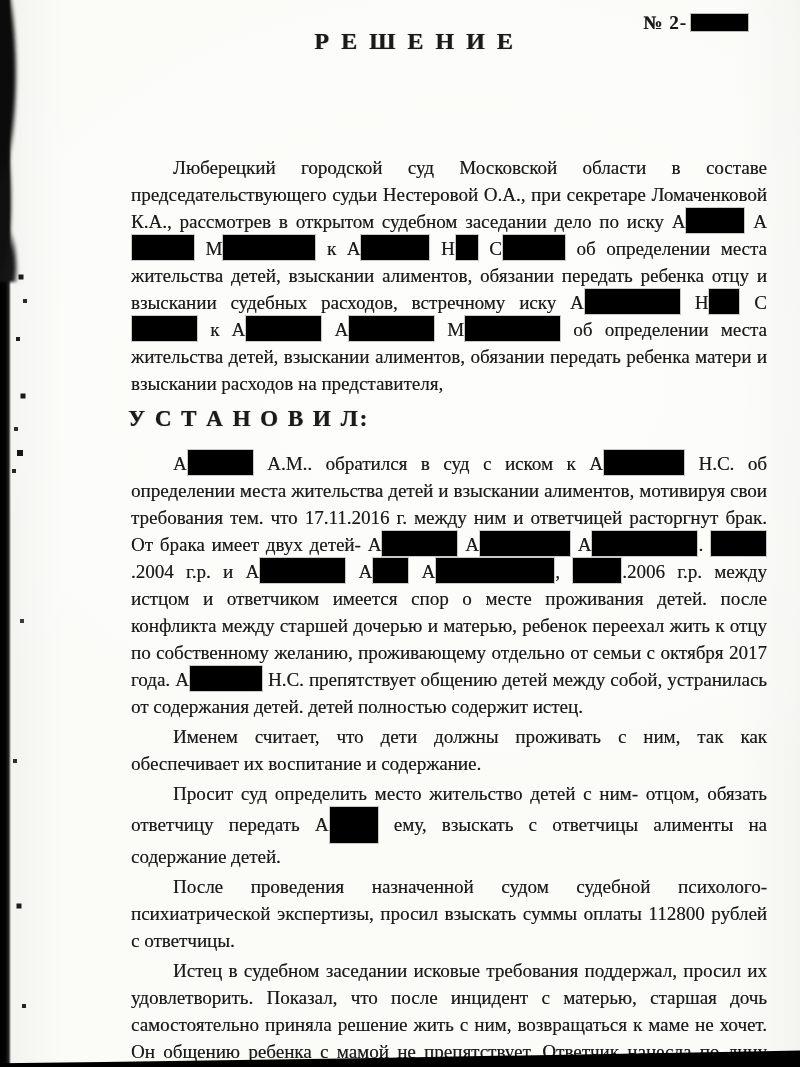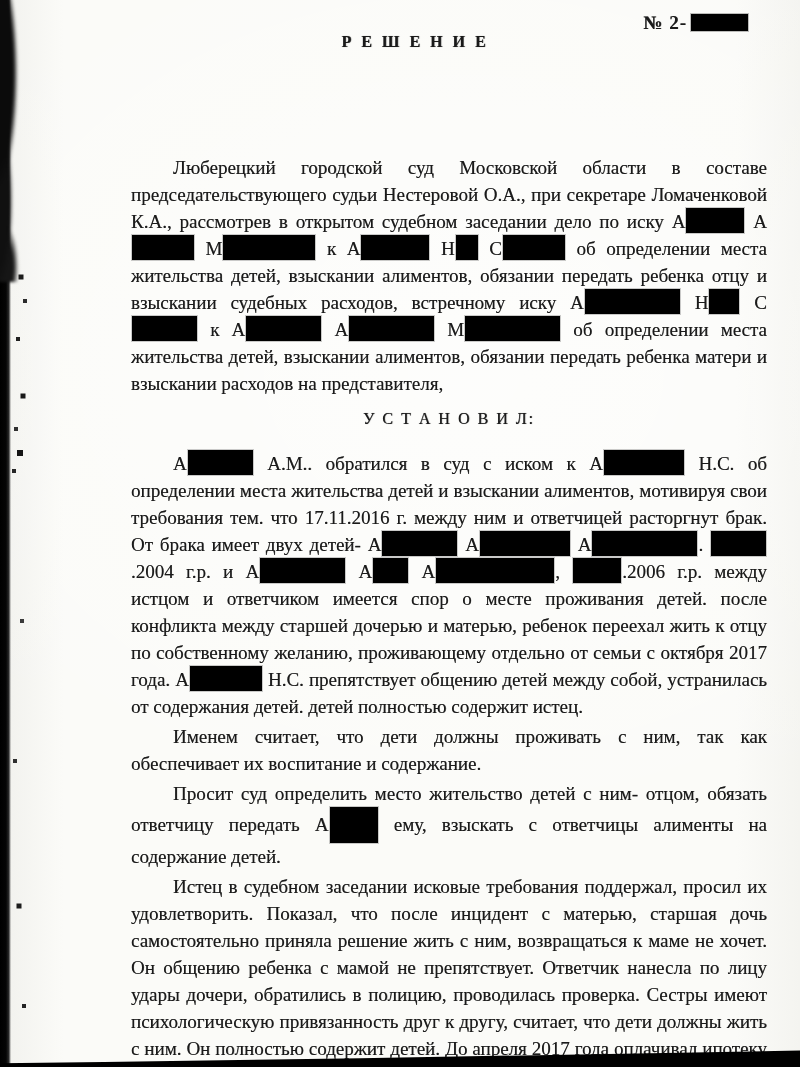--- a/index.html
+++ b/index.html
@@ -63,33 +63,33 @@
 
   
   .header {
     position: absolute; top: 30px; left: 70px; right: 40px;
     text-align: center;
     font-weight: bold;
     font-size: 19px; line-height: 23.5px;
     text-shadow: 0.5px 0.4px 0.7px rgba(0,0,0,.65);
   }
   .header .title {
-    font-size: 16px; letter-spacing: 3px; margin-bottom: 1px;
+    font-size: 24px; letter-spacing: 3px; margin-bottom: 1px;
   }
 
   
   .content {
     position: absolute; top: 151px; left: 128px; width: 642px;
     font-size: 19px; line-height: 27px;
     text-align: justify;
   }
   .para { margin: 3px; text-indent: 42px; }
   .established {
-    text-align: center; font-weight: normal;
-    font-size: 16px; letter-spacing: 2px;
+    text-align: left; font-weight: bold;
+    font-size: 23px; letter-spacing: 2px;
     margin: 8px 0 18px 0; text-indent: 0;
     text-shadow: 0.5px 0.4px 0.7px rgba(0,0,0,.65);
   }
   .redact {
     display: inline-block;
     height: 25px; background: #000;
     vertical-align: -5px;
     margin: 0 1px;
     outline: 1px solid rgba(0,0,0,.2);
   }
@@ -110,18 +110,19 @@
   <div class="header">
     <div class="title">Р Е Ш Е Н И Е</div>
   </div>
 
   <div class="content" id="doc-body">
       <p class="para">Люберецкий городской суд Московской области в составе председательствующего судьи Нестеровой О.А., при секретаре Ломаченковой К.А., рассмотрев в открытом судебном заседании дело по иску А<span class="redact" style="width: 58px;"></span> А<span class="redact" style="width: 62px;"></span> М<span class="redact" style="width: 92px;"></span> к А<span class="redact" style="width: 68px;"></span> Н<span class="redact" style="width: 22px;"></span> С<span class="redact" style="width: 62px;"></span> об определении места жительства детей, взыскании алиментов, обязании передать ребенка отцу и взыскании судебных расходов, встречному иску А<span class="redact" style="width: 95px;"></span> Н<span class="redact" style="width: 30px;"></span> С<span class="redact" style="width: 65px;"></span> к А<span class="redact" style="width: 75px;"></span> А<span class="redact" style="width: 85px;"></span> М<span class="redact" style="width: 95px;"></span> об определении места жительства детей, взыскании алиментов, обязании передать ребенка матери и взыскании расходов на представителя,</p>
       <div class="established">У С Т А Н О В И Л:</div>
       <p class="para">А<span class="redact" style="width: 65px;"></span> А.М.. обратился в суд с иском к А<span class="redact" style="width: 80px;"></span> Н.С. об определении места жительства детей и взыскании алиментов, мотивируя свои требования тем. что 17.11.2016 г. между ним и ответчицей расторгнут брак. От брака имеет двух детей- А<span class="redact" style="width: 75px;"></span> А<span class="redact" style="width: 90px;"></span> А<span class="redact" style="width: 105px;"></span>. <span class="redact" style="width: 55px;"></span>.2004 г.р. и А<span class="redact" style="width: 85px;"></span> А<span class="redact" style="width: 35px;"></span> А<span class="redact" style="width: 118px;"></span>, <span class="redact" style="width: 48px;"></span>.2006 г.р. между истцом и ответчиком имеется спор о месте проживания детей. после конфликта между старшей дочерью и матерью, ребенок переехал жить к отцу по собственному желанию, проживающему отдельно от семьи с октября 2017 года. А<span class="redact" style="width: 72px;"></span> Н.С. препятствует общению детей между собой, устранилась от содержания детей. детей полностью содержит истец.</p>
       <p class="para">Именем считает, что дети должны проживать с ним, так как обеспечивает их воспитание и содержание.</p>
       <p class="para">Просит суд определить место жительство детей с ним- отцом, обязать ответчицу передать А<span class="redact" style="width: 48px; height: 36px; vertical-align: -12px;"></span> ему, взыскать с ответчицы алименты на содержание детей.</p>
+      <p class="para">После проведения назначенной судом судебной психолого-психиатрической экспертизы, просил взыскать суммы оплаты 112800 рублей с ответчицы.</p>
       <p class="para">Истец в судебном заседании исковые требования поддержал, просил их удовлетворить. Показал, что после инцидент с матерью, старшая дочь самостоятельно приняла решение жить  с ним, возвращаться к маме не хочет. Он общению ребенка с мамой не препятствует. Ответчик нанесла по лицу удары дочери, обратились в полицию, проводилась проверка. Сестры имеют психологическую привязанность друг к другу, считает, что дети должны жить с ним. Он полностью содержит детей. До апреля 2017 года оплачивал ипотеку за совместно приобретенную квартиру, бывшая жена, являясь сокредитором не вносила никаких денег. Он отказался от подписания</p>
     </div>
 
   <div class="edge-bottom"></div>
 
 </div>
 
 </body></html>

